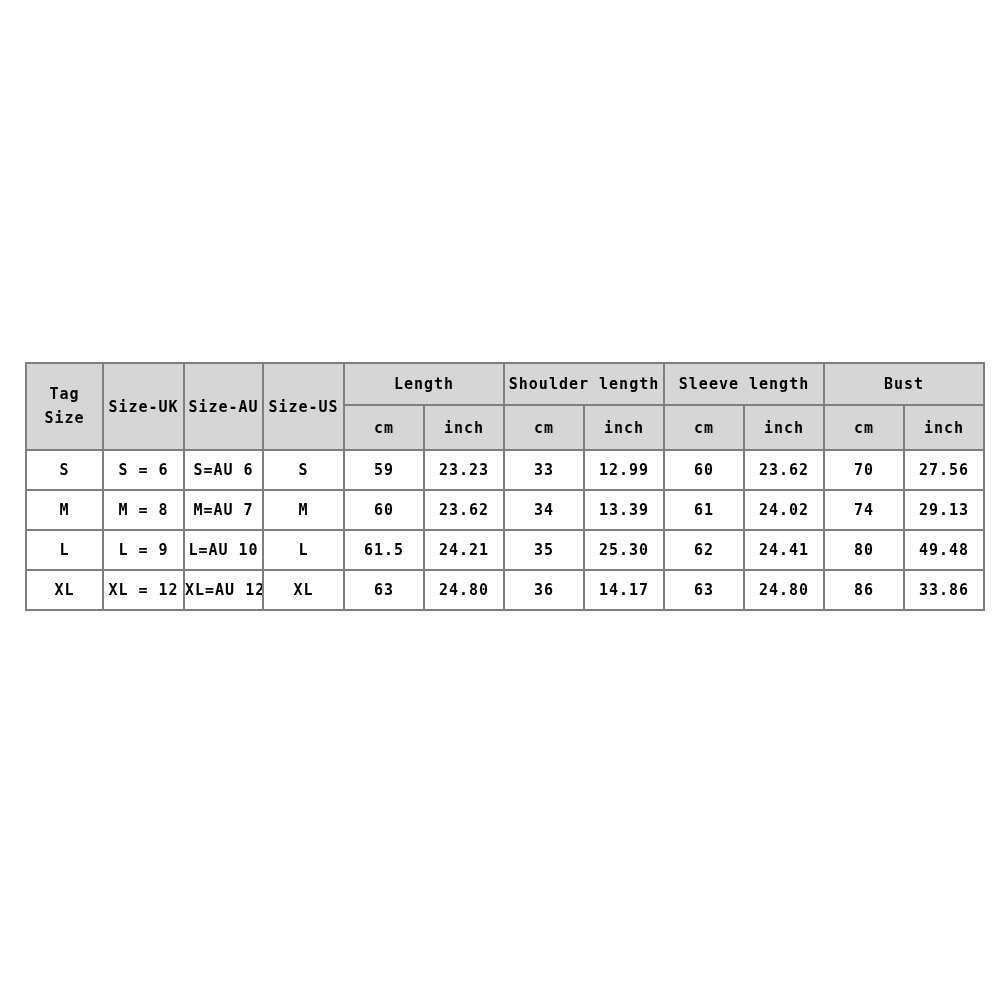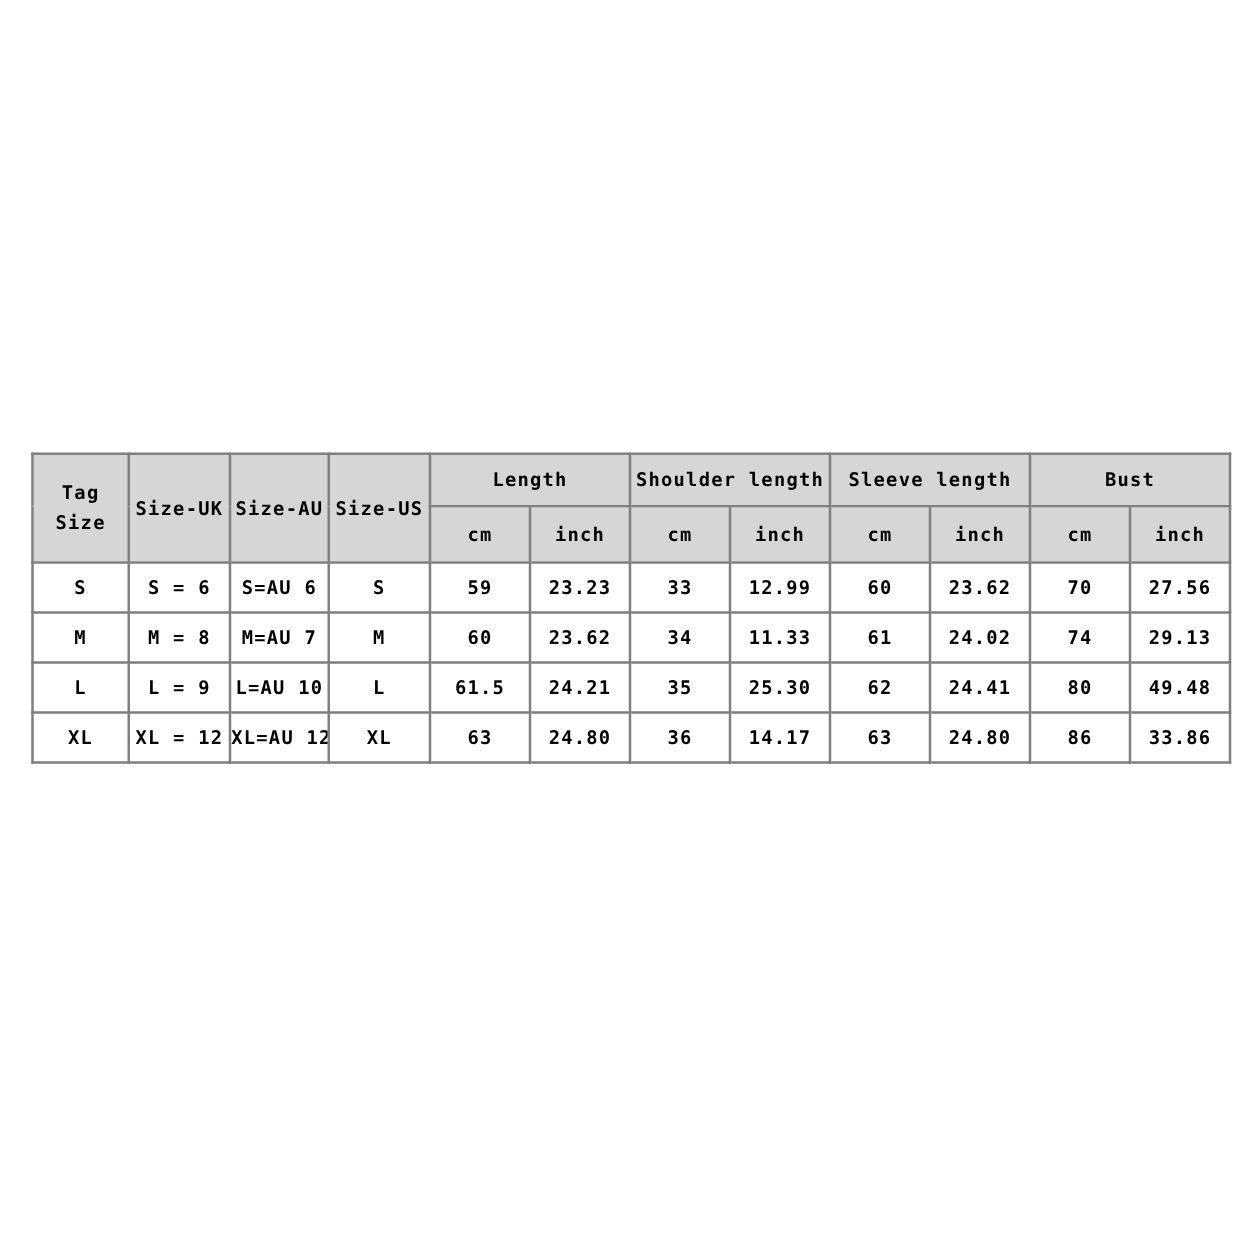--- a/index.html
+++ b/index.html
@@ -110,21 +110,21 @@
     </tr>
 
     <tr class="data-row">
       <td>M</td>
       <td>M = 8</td>
       <td>M=AU 7</td>
       <td>M</td>
       <td>60</td>
       <td>23.62</td>
       <td>34</td>
-      <td>11.33</td>
+      <td>13.39</td>
       <td>61</td>
       <td>24.02</td>
       <td>74</td>
       <td>29.13</td>
     </tr>
 
     <tr class="data-row">
       <td>L</td>
       <td>L = 9</td>
       <td>L=AU 10</td>

